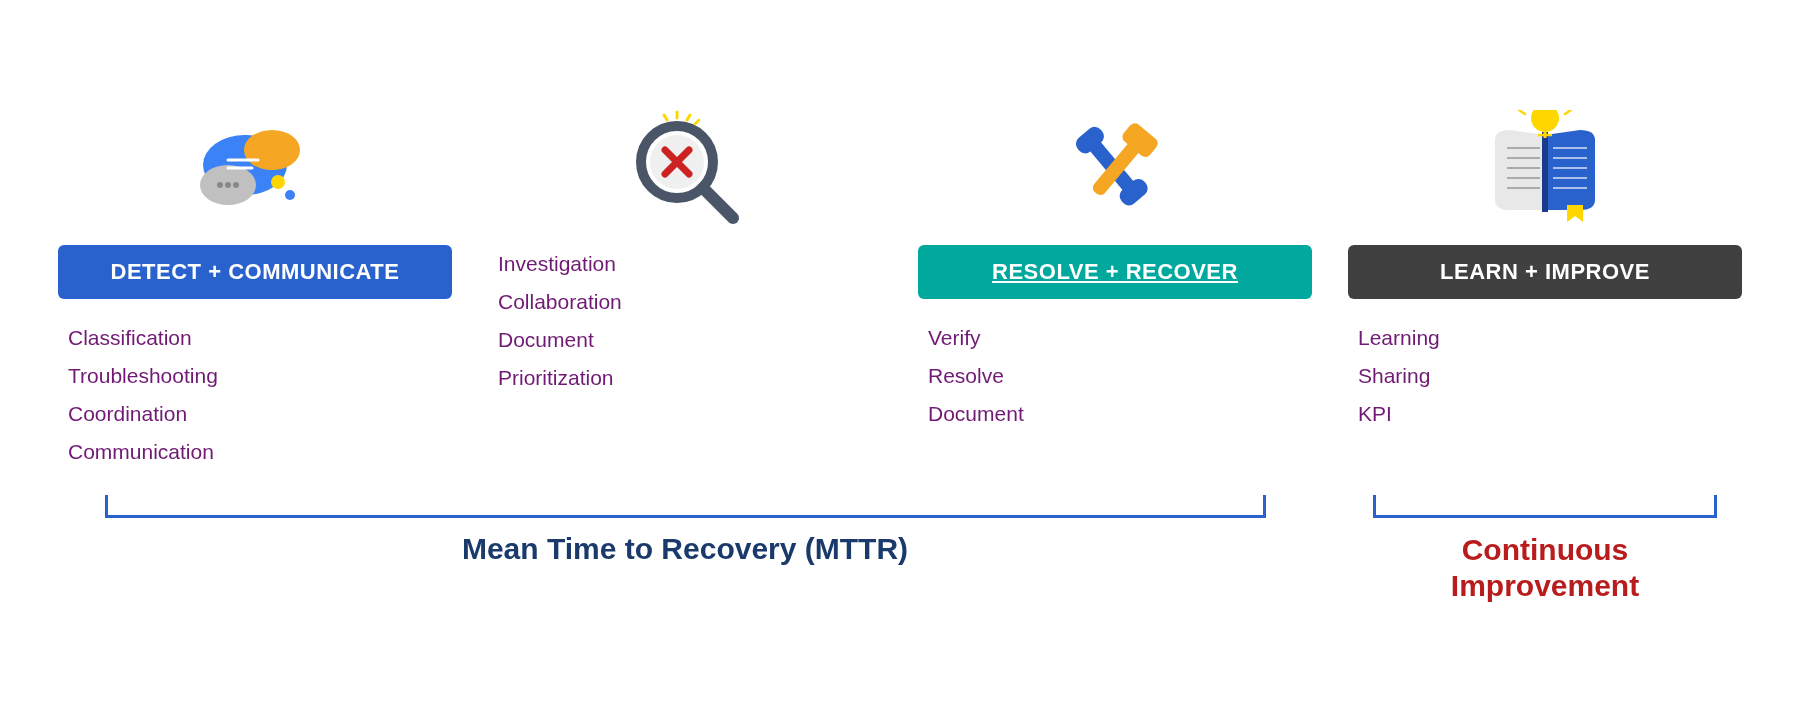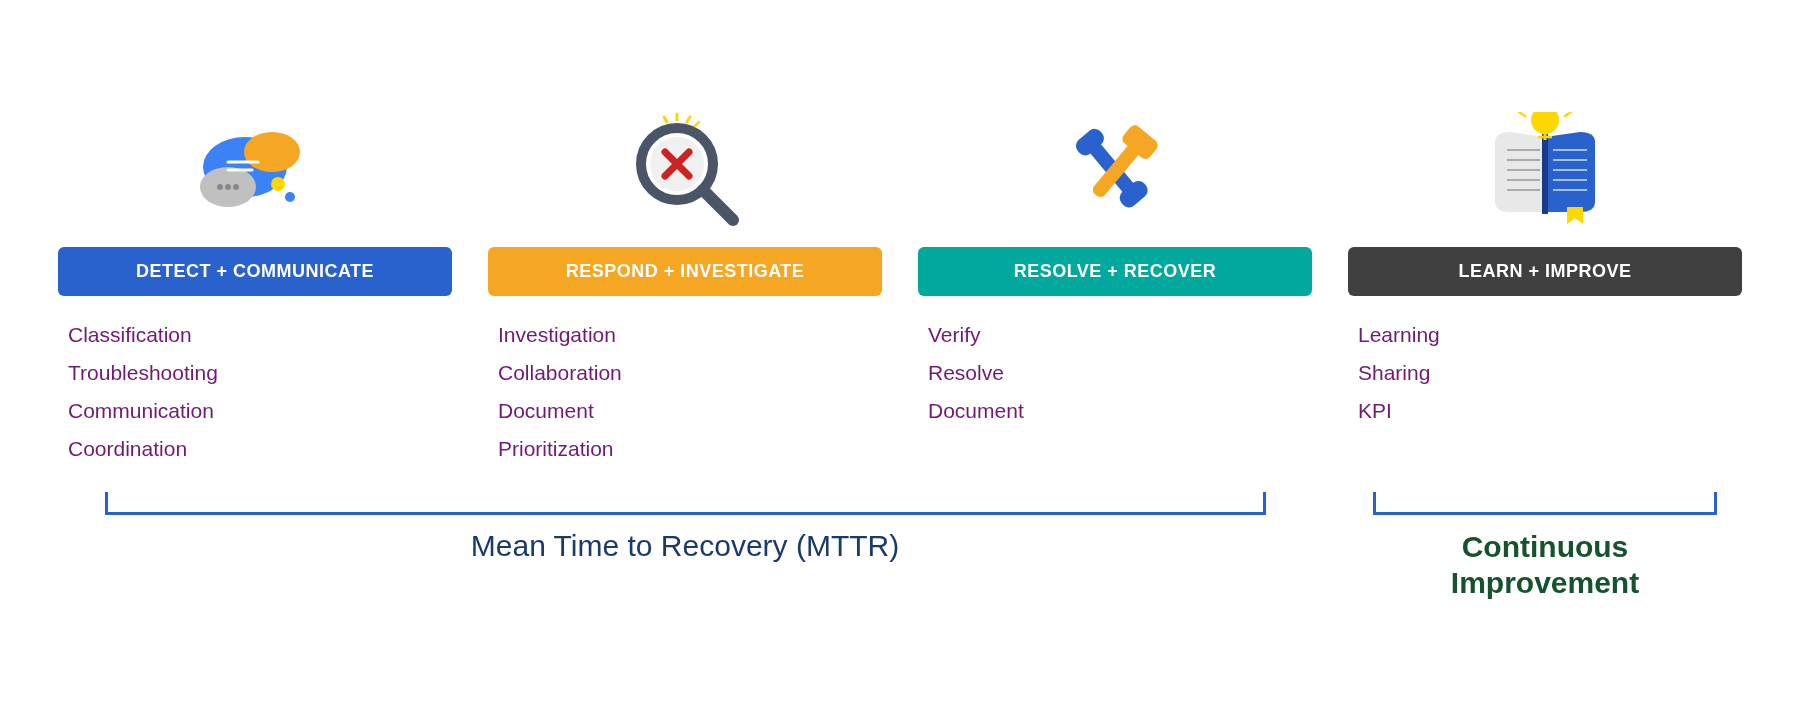--- a/index.html
+++ b/index.html
@@ -39,28 +39,28 @@
       justify-content: center;
       margin-bottom: 10px;
     }
 
     .header-badge {
       width: 100%;
       border-radius: 6px;
       padding: 14px 10px;
       text-align: center;
       font-weight: 800;
-      font-size: 18px;
+      font-size: 22px;
       letter-spacing: 0.5px;
       color: #ffffff;
       margin-bottom: 20px;
     }
     .badge-blue { background: #2962CC; }
     .badge-orange { background: #F5A623; }
-    .badge-teal { background: #00A89D; }
+    .badge-teal { background: #00A89D; text-decoration: underline; }
     .badge-green { background: #404040; }
 
     .items-list {
       list-style: none;
       width: 100%;
       padding: 0 10px;
     }
     .items-list li {
       font-size: 21px;
       color: #701a75;
@@ -104,29 +104,29 @@
       height: 20px;
       background: #2962CC;
     }
     .corner-right {
       width: 3px;
       height: 20px;
       background: #2962CC;
     }
     .bracket-label {
       font-size: 30px;
-      font-weight: 400;
+      font-weight: 700;
       color: #1a3a6b;
       margin-top: 14px;
       text-align: left;
     }
     .bracket-label-right {
       font-size: 30px;
       font-weight: 700;
-      color: #14532d;
+      color: #b91c1c;
       margin-top: 14px;
       text-align: center;
       line-height: 1.2;
     }
     .bracket-line-right {
       width: 80%;
       height: 3px;
       background: #2962CC;
     }
     .bracket-corners-right {
@@ -161,22 +161,22 @@
 
           <circle cx="88" cy="72" r="7" fill="#FFD700"></circle>
 
           <circle cx="100" cy="85" r="5" fill="#3B82F6"></circle>
         </svg>
       </div>
       <div class="header-badge badge-blue">DETECT + COMMUNICATE</div>
       <ul class="items-list">
         <li>Classification</li>
         <li>Troubleshooting</li>
+        <li>Coordination</li>
         <li>Communication</li>
-        <li>Coordination</li>
       </ul>
     </div>
 
     <div class="column">
       <div class="icon-area">
         <svg width="120" height="120" viewBox="0 0 120 120">
 
           <line x1="78" y1="78" x2="108" y2="108" stroke="#4A5568" stroke-width="12" stroke-linecap="round"></line>
 
           <circle cx="52" cy="52" r="36" fill="none" stroke="#4A5568" stroke-width="10"></circle>
@@ -184,21 +184,20 @@
 
           <line x1="40" y1="40" x2="64" y2="64" stroke="#CC2222" stroke-width="7" stroke-linecap="round"></line>
           <line x1="64" y1="40" x2="40" y2="64" stroke="#CC2222" stroke-width="7" stroke-linecap="round"></line>
 
           <line x1="52" y1="8" x2="52" y2="2" stroke="#FFD700" stroke-width="3" stroke-linecap="round"></line>
           <line x1="62" y1="10" x2="65" y2="5" stroke="#FFD700" stroke-width="3" stroke-linecap="round"></line>
           <line x1="42" y1="10" x2="39" y2="5" stroke="#FFD700" stroke-width="3" stroke-linecap="round"></line>
           <line x1="70" y1="14" x2="74" y2="10" stroke="#FFD700" stroke-width="2.5" stroke-linecap="round"></line>
         </svg>
       </div>
-      <div class="header-badge badge-orange">RESPOND + INVESTIGATE</div>
       <ul class="items-list">
         <li>Investigation</li>
         <li>Collaboration</li>
         <li>Document</li>
         <li>Prioritization</li>
       </ul>
     </div>
 
     <div class="column">
       <div class="icon-area">

